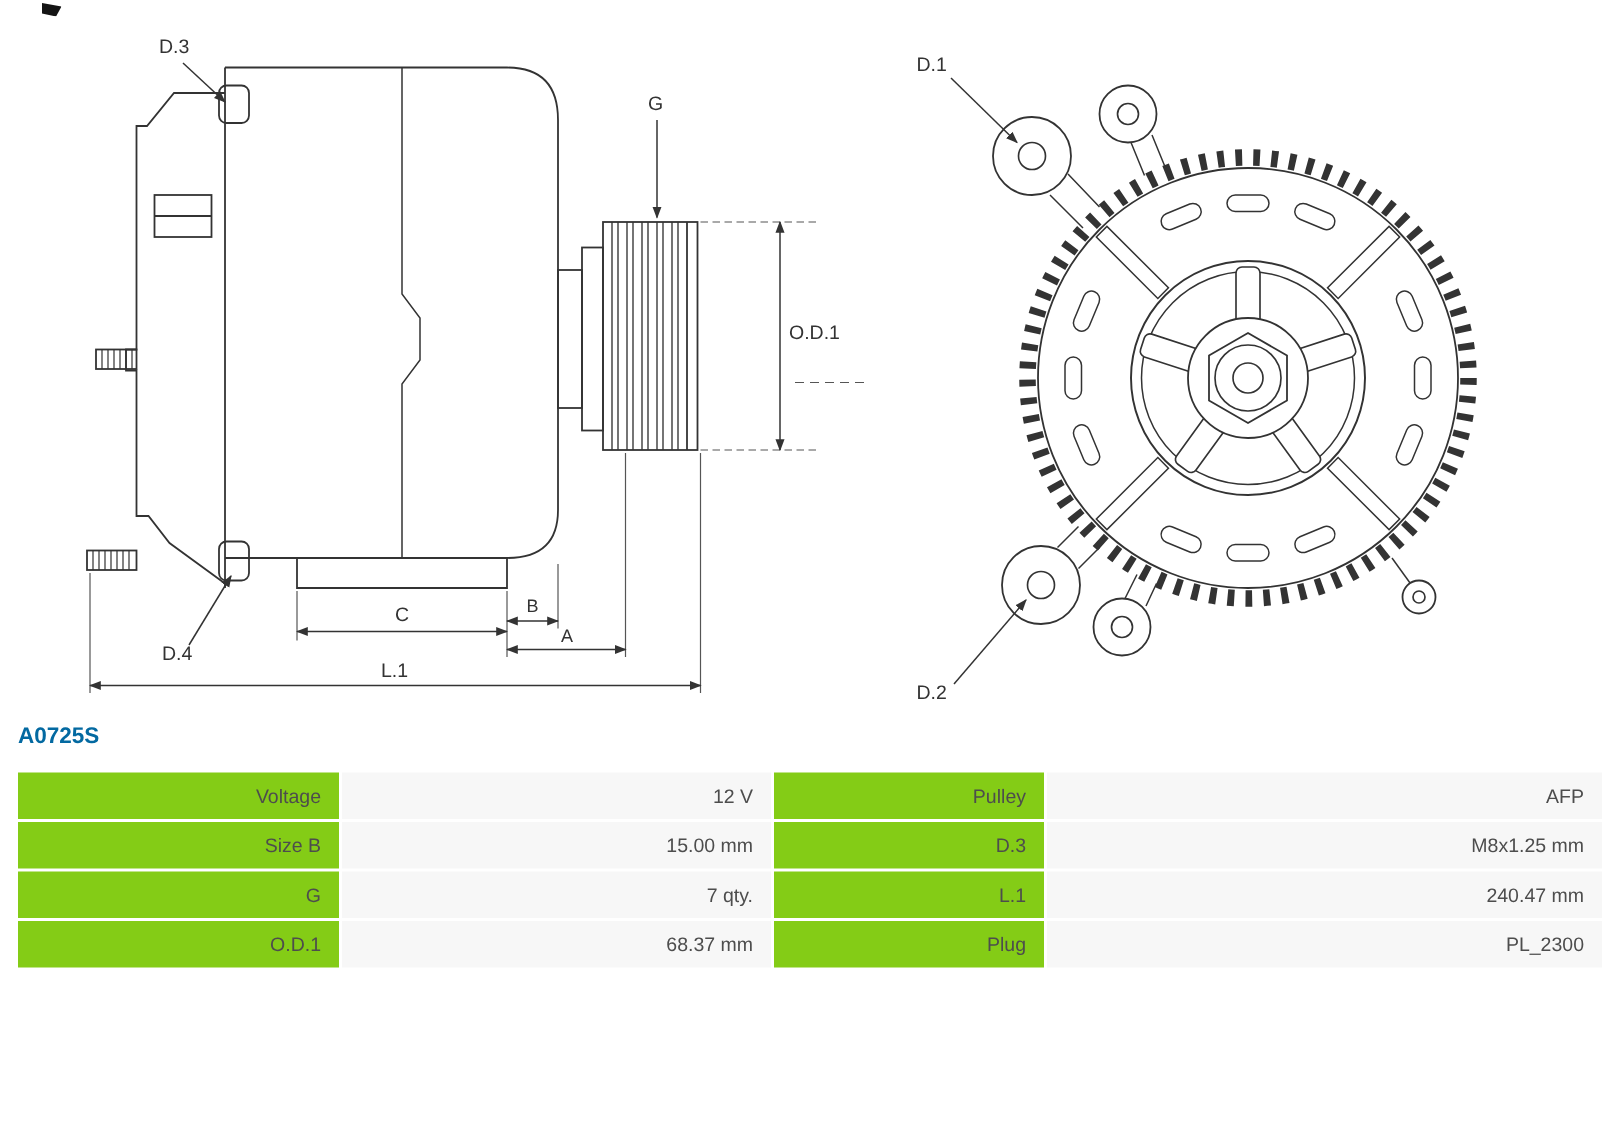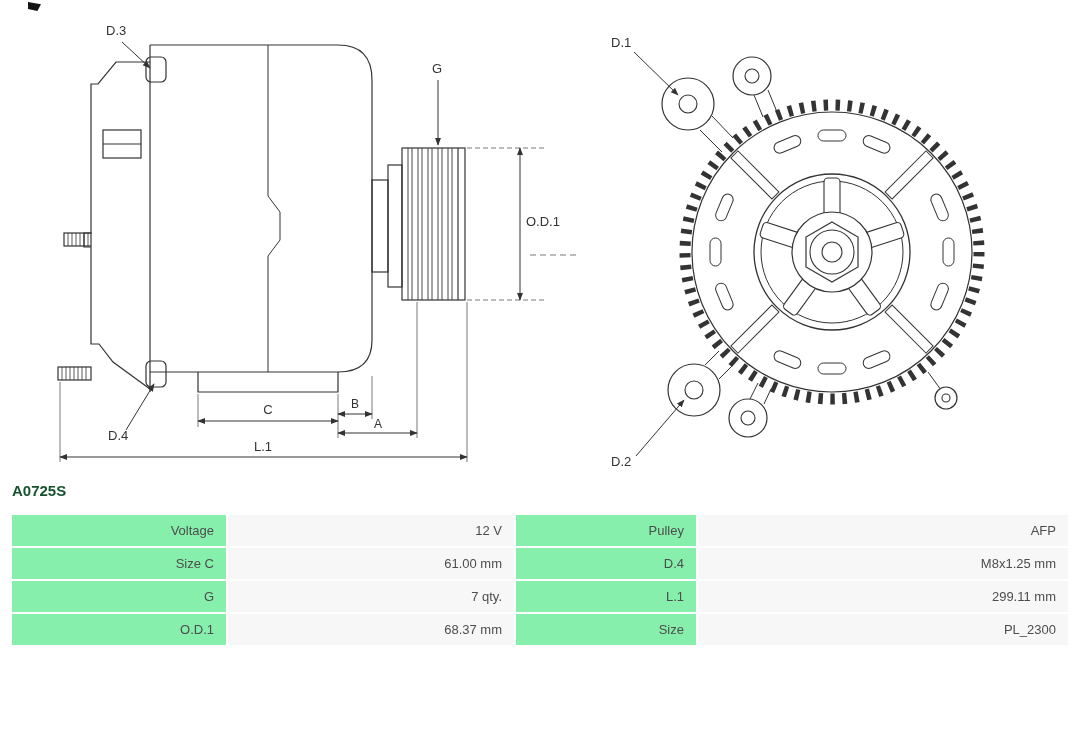--- a/index.html
+++ b/index.html
@@ -19,40 +19,40 @@
   svg.drawings { display: block; }
   svg text {
     font-family: "Liberation Sans", sans-serif;
     font-size: 13px; fill: #333;
   }
   svg text.small { font-size: 12px; }
   .part-number {
     margin: 12px 0 0 12px;
     height: 18px; line-height: 18px;
     font-size: 15px; font-weight: 700;
-    color: #14532d;
+    color: #0369a1;
   }
   table.specs {
     margin: 13px 10px 0 10px;
     width: 1060px;
     border-collapse: separate;
     border-spacing: 2px;
     table-layout: fixed;
   }
   table.specs td {
     height: 31px;
     padding: 0 12px;
     font-size: 13px;
     color: #4d4d4d;
     text-align: right;
     vertical-align: middle;
     white-space: nowrap;
     overflow: hidden;
   }
-  table.specs td.lbl { background: #86efac; }
+  table.specs td.lbl { background: #84cc16; }
   table.specs td.val { background: #f7f7f7; }
 </style>
 </head>
 <body>
 
 <div class="corner-mark"></div>
 
 <svg class="drawings" width="1080" height="470" viewBox="0 0 1080 470">
   <defs>
     <marker id="arr" viewBox="0 0 10 10" refX="9" refY="5" markerWidth="8" markerHeight="8" orient="auto-start-reverse">
@@ -214,31 +214,31 @@
       <col style="width:370px">
   </colgroup>
   <tbody>
     <tr>
       <td class="lbl">Voltage</td>
       <td class="val">12 V</td>
       <td class="lbl">Pulley</td>
       <td class="val">AFP</td>
     </tr>
     <tr>
-      <td class="lbl">Size C</td>
-      <td class="val">61.00 mm</td>
-      <td class="lbl">D.4</td>
+      <td class="lbl">Size B</td>
+      <td class="val">15.00 mm</td>
+      <td class="lbl">D.3</td>
       <td class="val">M8x1.25 mm</td>
     </tr>
     <tr>
       <td class="lbl">G</td>
       <td class="val">7 qty.</td>
       <td class="lbl">L.1</td>
-      <td class="val">299.11 mm</td>
+      <td class="val">240.47 mm</td>
     </tr>
     <tr>
       <td class="lbl">O.D.1</td>
       <td class="val">68.37 mm</td>
-      <td class="lbl">Size</td>
+      <td class="lbl">Plug</td>
       <td class="val">PL_2300</td>
     </tr>
   </tbody>
 </table>
 
 </body></html>

